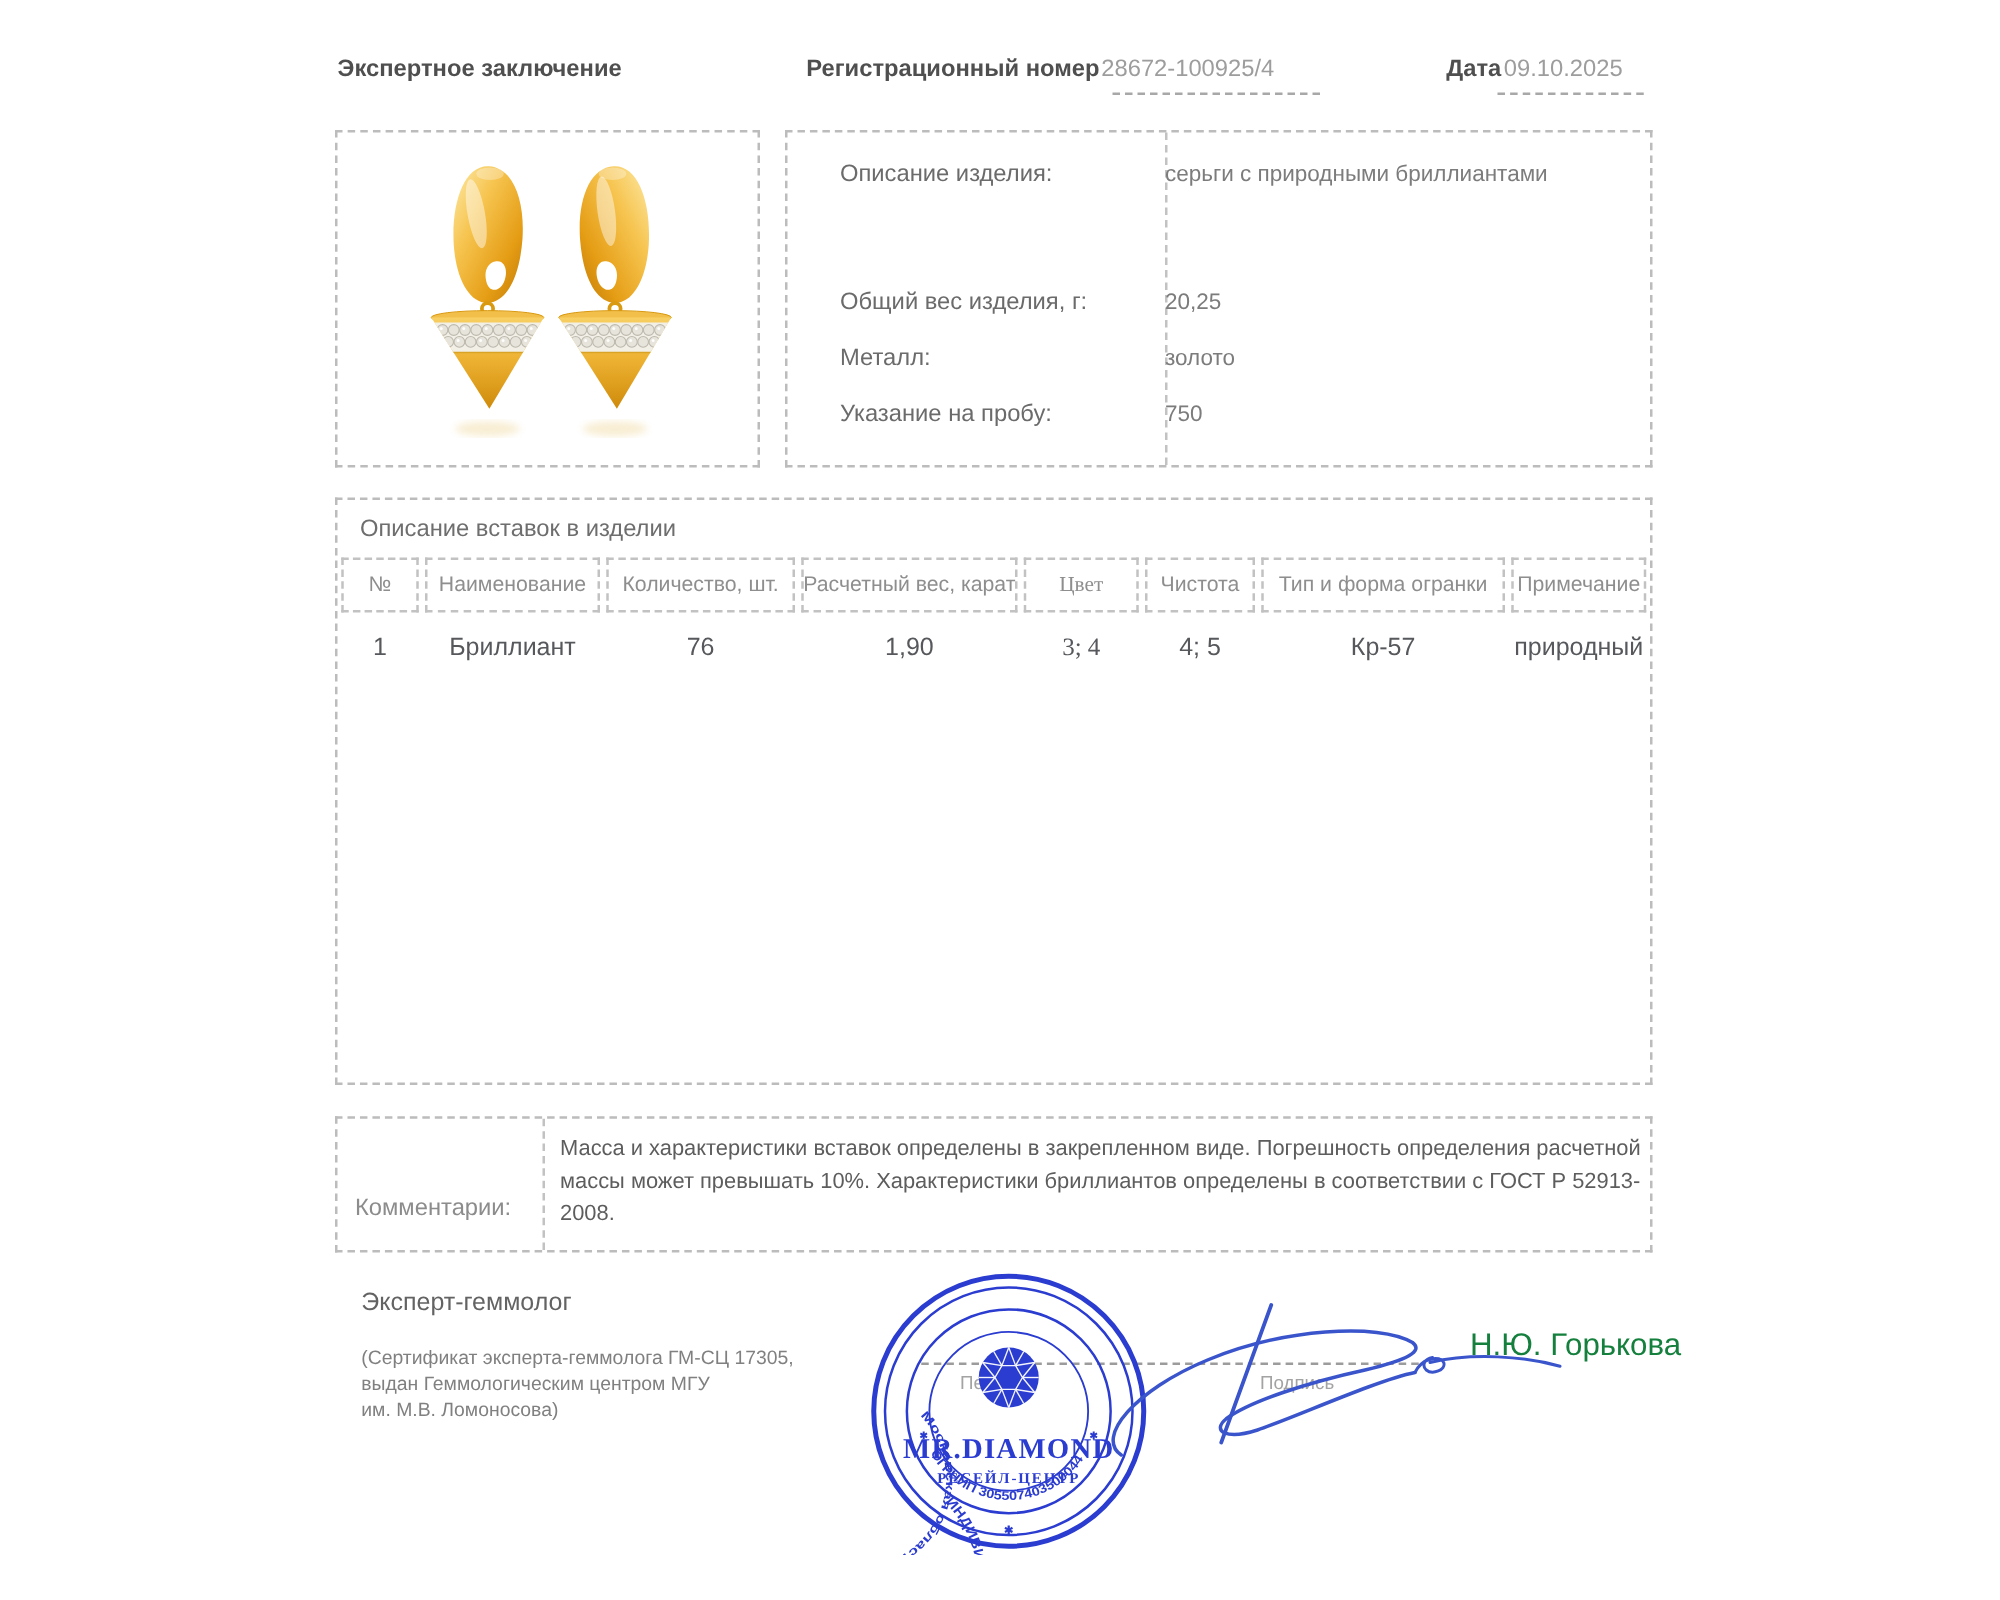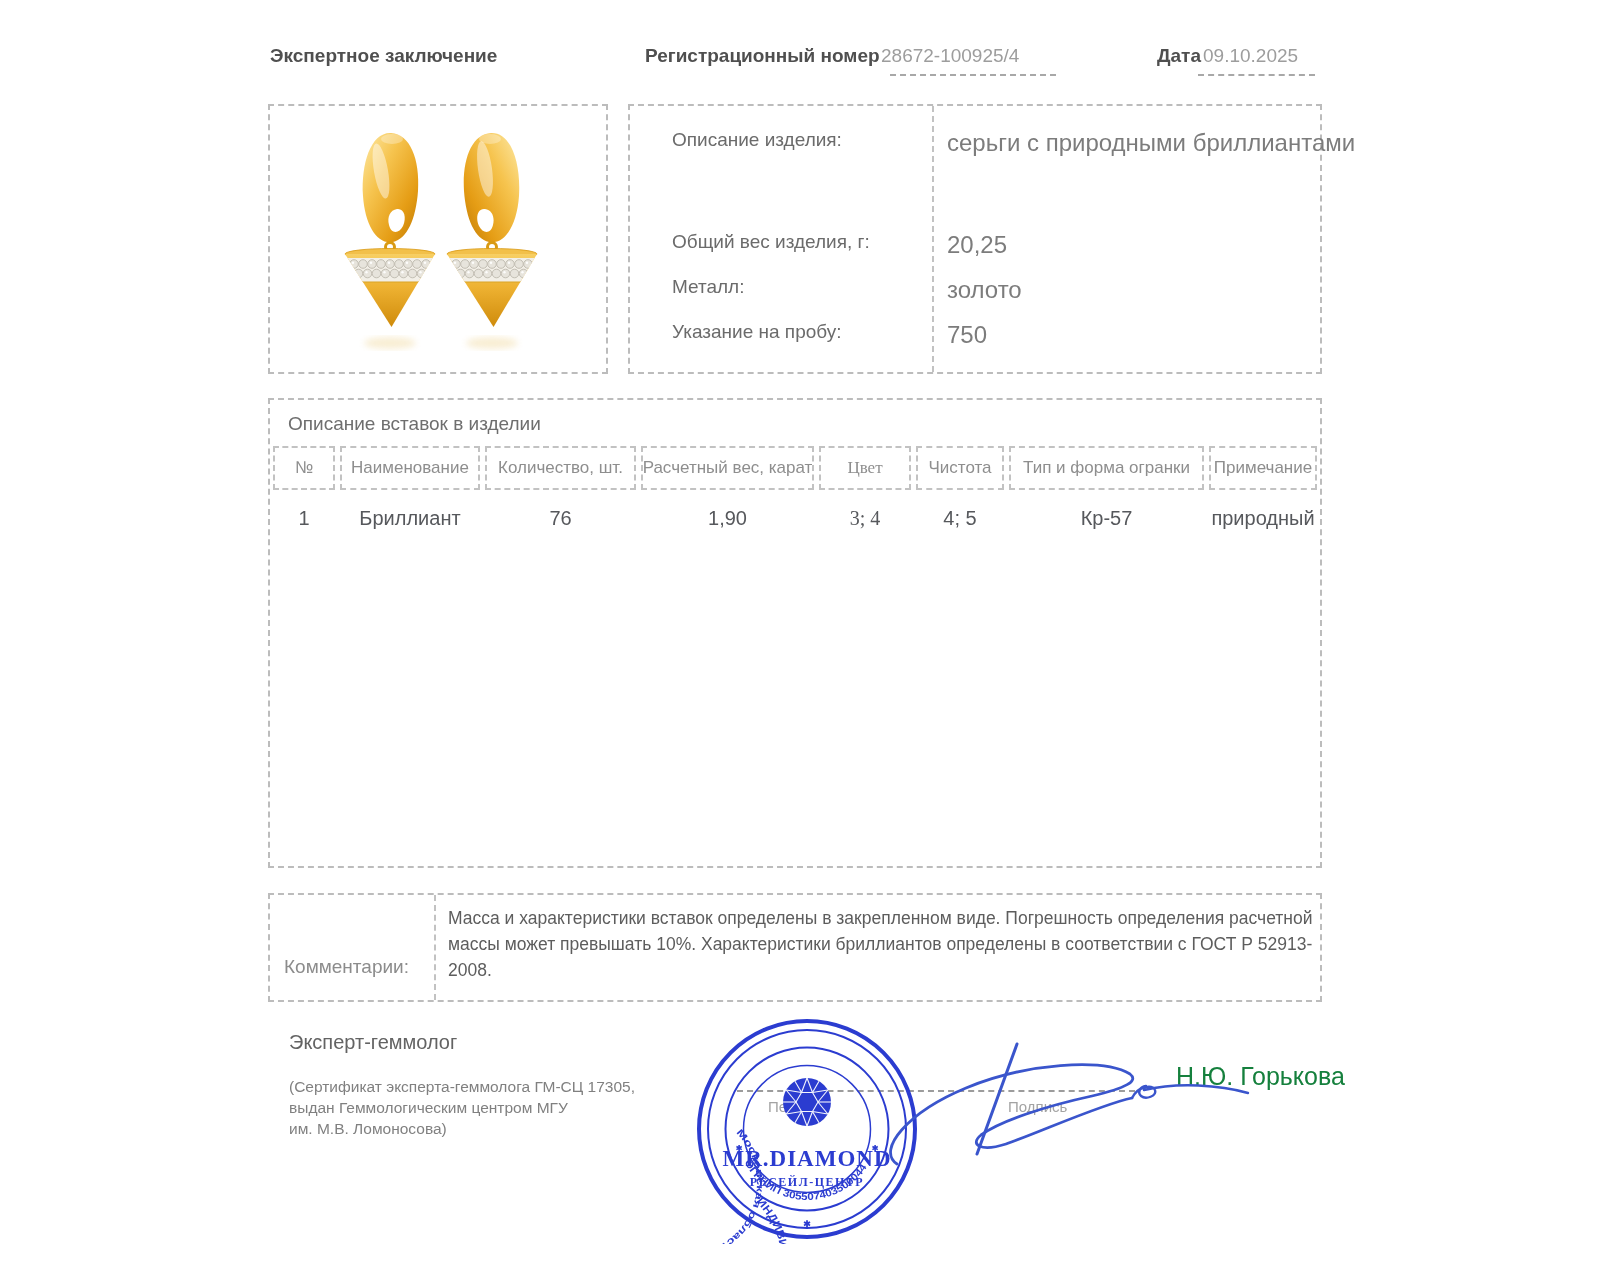--- a/index.html
+++ b/index.html
@@ -7,21 +7,21 @@
   body{width:1600px;height:1280px;position:relative;font-family:"Liberation Sans","DejaVu Sans",sans-serif;color:#6f6f6f;overflow:hidden;}
   .dashed-box{position:absolute;border:2px dashed #bcbcbc;box-sizing:border-box;background:#ffffff;}
   
   .hdr{position:absolute;top:45px;font-size:19px;white-space:nowrap;}
   .hdr-dark{color:#4f4f4f;font-weight:700;}
   .hdr-val{color:#9d9d9d;}
   .dash-underline{position:absolute;top:74px;border-bottom:2px dashed #a8a8a8;height:0;}
   
   .info-divider{position:absolute;left:302px;top:0;bottom:0;border-left:2px dashed #c2c2c2;}
   .info-label{position:absolute;left:18px;font-size:19px;color:#6b6b6b;white-space:nowrap;margin-left:24px;}
-  .info-value{position:absolute;left:317px;font-size:24px;color:#7c7c7c;white-space:nowrap;}
+  .info-value{position:absolute;left:302px;font-size:18px;color:#7c7c7c;white-space:nowrap;}
   
   .tbl-title{position:absolute;left:18px;top:13px;font-size:19px;color:#6e6e6e;}
   .tbl-row{position:absolute;left:3px;right:3px;display:flex;gap:5px;}
   .tbl-head{top:46px;height:44px;}
   .tbl-data{top:96px;height:44px;}
   .cell{box-sizing:border-box;display:flex;align-items:center;justify-content:center;white-space:nowrap;}
   .tbl-head .cell{border:2px dashed #c2c2c2;font-size:17px;color:#8e8e8e;}
   .tbl-data .cell{font-size:20px;color:#56585c;}
   .c0{width:62px;}.c1{width:140px;}.c2{width:151px;}.c3{width:173px;}
   .c4{width:92px;font-family:Liberation Serif, serif;}.c5{width:88px;}.c6{width:195px;}.c7{width:116px;flex:1;}

